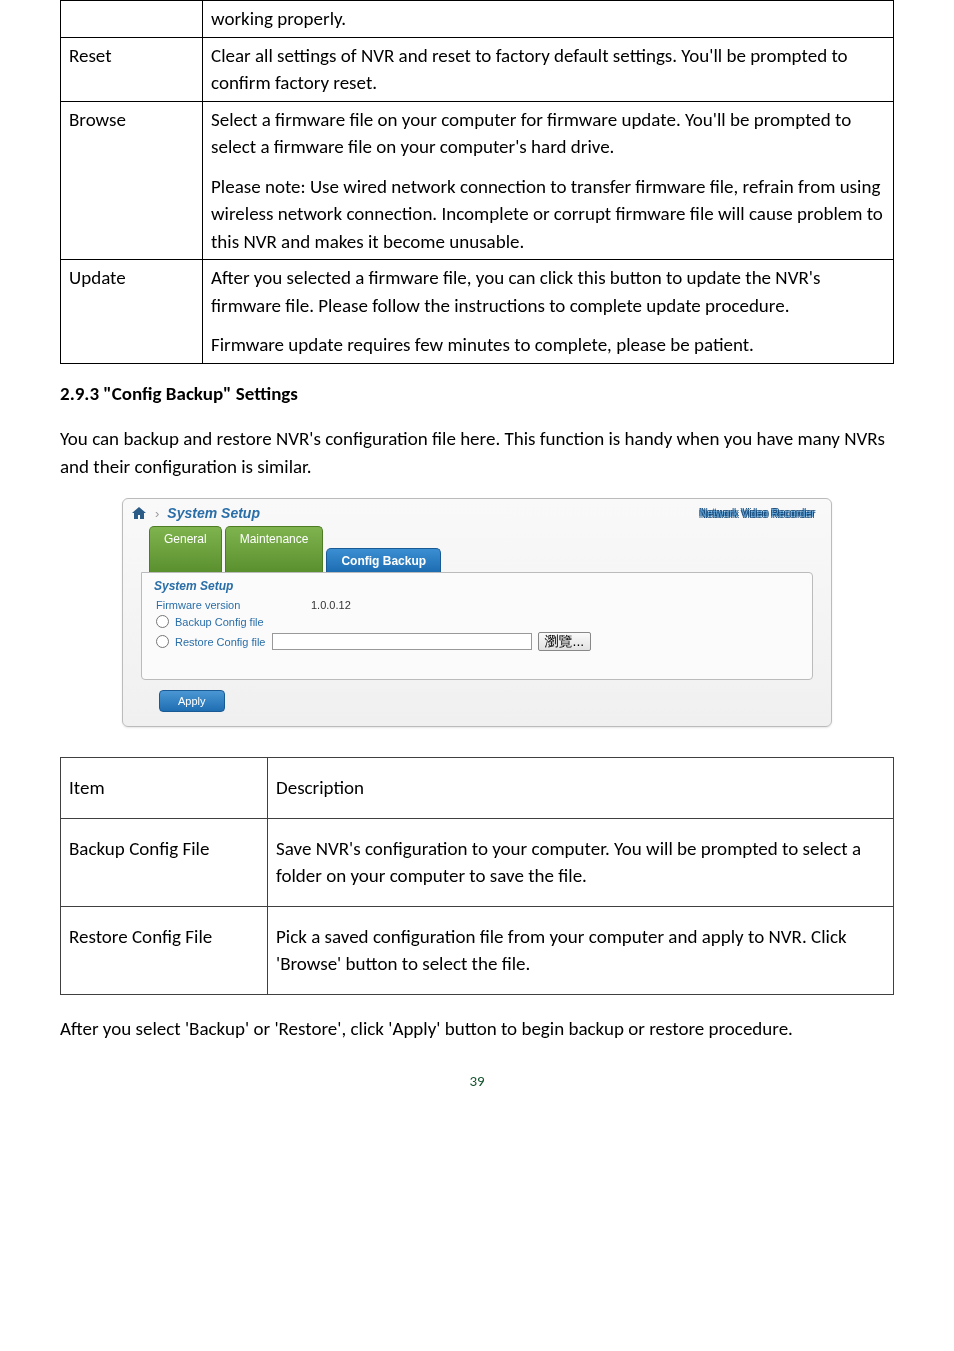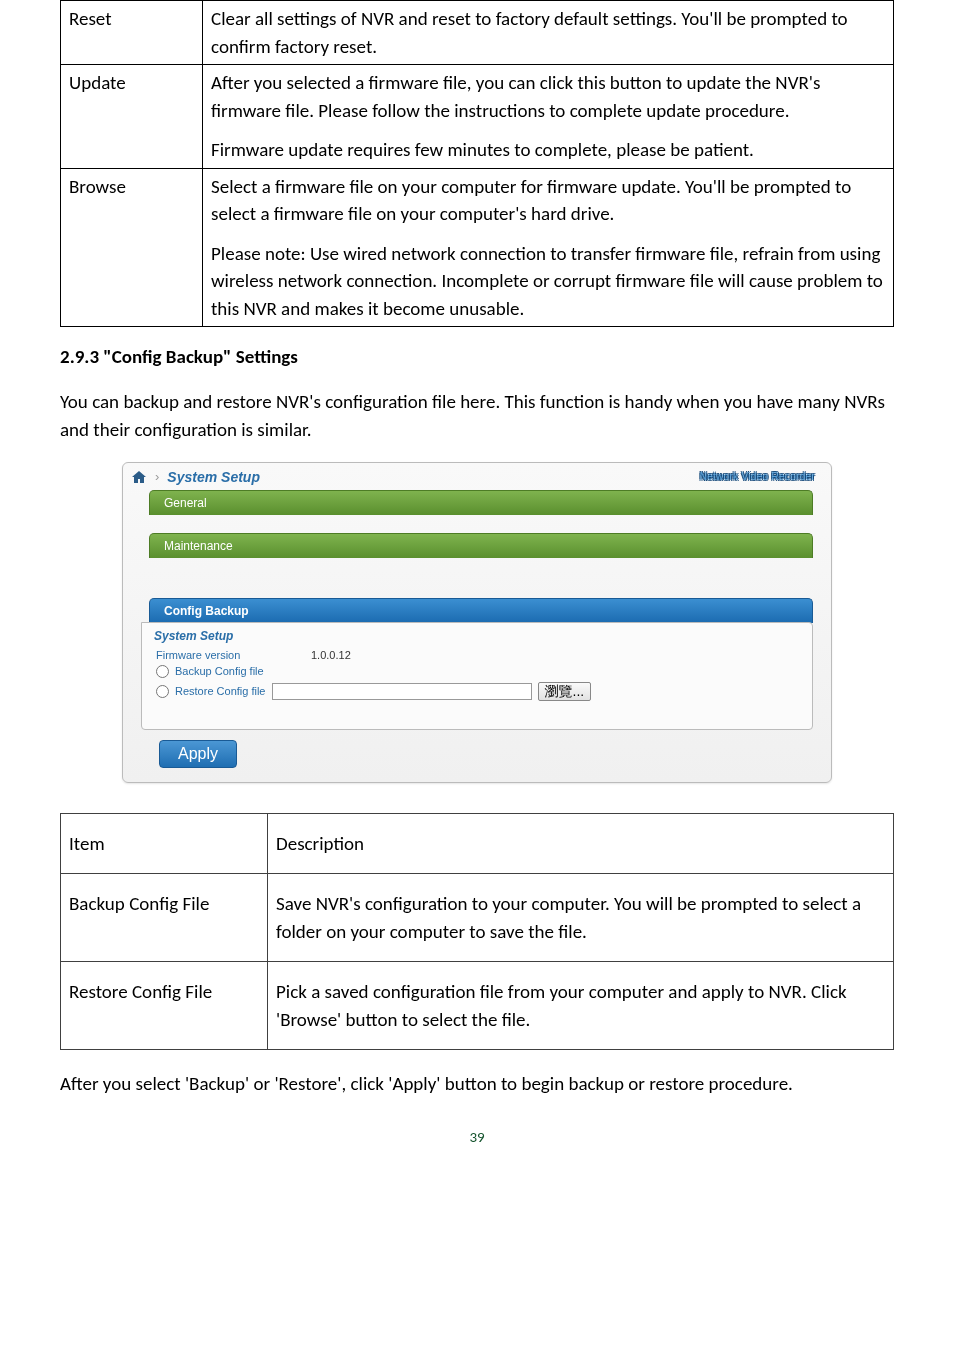--- a/index.html
+++ b/index.html
@@ -91,23 +91,22 @@
       -1px 1px 0 #15497a,
       1px 1px 0 #15497a;
     white-space: nowrap;
     margin-right: 6px;
   }
   .shot-body {
     padding: 0 18px;
   }
   .tabs {
     display: flex;
-    gap: 18px;
+    gap: 3px;
     margin-left: 8px;
-    flex-direction: column;
   }
   .tab {
     padding: 5px 14px 5px 14px;
     font-size: 12px;
     border-top-left-radius: 5px;
     border-top-right-radius: 5px;
     cursor: pointer;
     position: relative;
     top: 1px;
   }
@@ -171,21 +170,21 @@
     padding: 0 6px;
     height: 19px;
     border: 1px solid #888;
     background: linear-gradient(#fafafa,#e2e2e2);
     border-radius: 2px;
     cursor: pointer;
   }
   .apply-btn {
     margin: 10px 0 0 18px;
     padding: 4px 18px;
-    font-size: 16px;
+    font-size: 11px;
     color: #fff;
     background: linear-gradient(#4b97d4, #1f6eb2);
     border: 1px solid #195a95;
     border-radius: 4px;
     cursor: pointer;
   }
 
   
   table.desc-table2 {
     border-collapse: collapse;
@@ -208,36 +207,40 @@
   }
   .para-block { margin-bottom: 12px; }
 </style>
 </head>
 <body>
 
 <div class="page">
 
   <table class="desc-table">
     <tbody>
+        <tr>
+      <td class="key"></td>
+      <td>working properly.</td>
+    </tr>
     <tr>
       <td class="key">Reset</td>
       <td>Clear all settings of NVR and reset to factory default settings. You'll be prompted to confirm factory reset.</td>
+    </tr>
+    <tr>
+      <td class="key">Browse</td>
+      <td>
+        <div class="para-block">Select a firmware file on your computer for firmware update. You'll be prompted to select a firmware file on your computer's hard drive.</div>
+        <div>Please note: Use wired network connection to transfer firmware file, refrain from using wireless network connection. Incomplete or corrupt firmware file will cause problem to this NVR and makes it become unusable.</div>
+      </td>
     </tr>
     <tr>
       <td class="key">Update</td>
       <td>
         <div class="para-block">After you selected a firmware file, you can click this button to update the NVR's firmware file. Please follow the instructions to complete update procedure.</div>
         <div>Firmware update requires few minutes to complete, please be patient.</div>
-      </td>
-    </tr>
-    <tr>
-      <td class="key">Browse</td>
-      <td>
-        <div class="para-block">Select a firmware file on your computer for firmware update. You'll be prompted to select a firmware file on your computer's hard drive.</div>
-        <div>Please note: Use wired network connection to transfer firmware file, refrain from using wireless network connection. Incomplete or corrupt firmware file will cause problem to this NVR and makes it become unusable.</div>
       </td>
     </tr>
   </tbody>
     </table>
 
   <h3 class="section-heading">2.9.3 "Config Backup" Settings</h3>
 
   <p class="body-text">You can backup and restore NVR's configuration file here. This function is handy when you have many NVRs and their configuration is similar.</p>
 
   <div class="shot-wrap">

